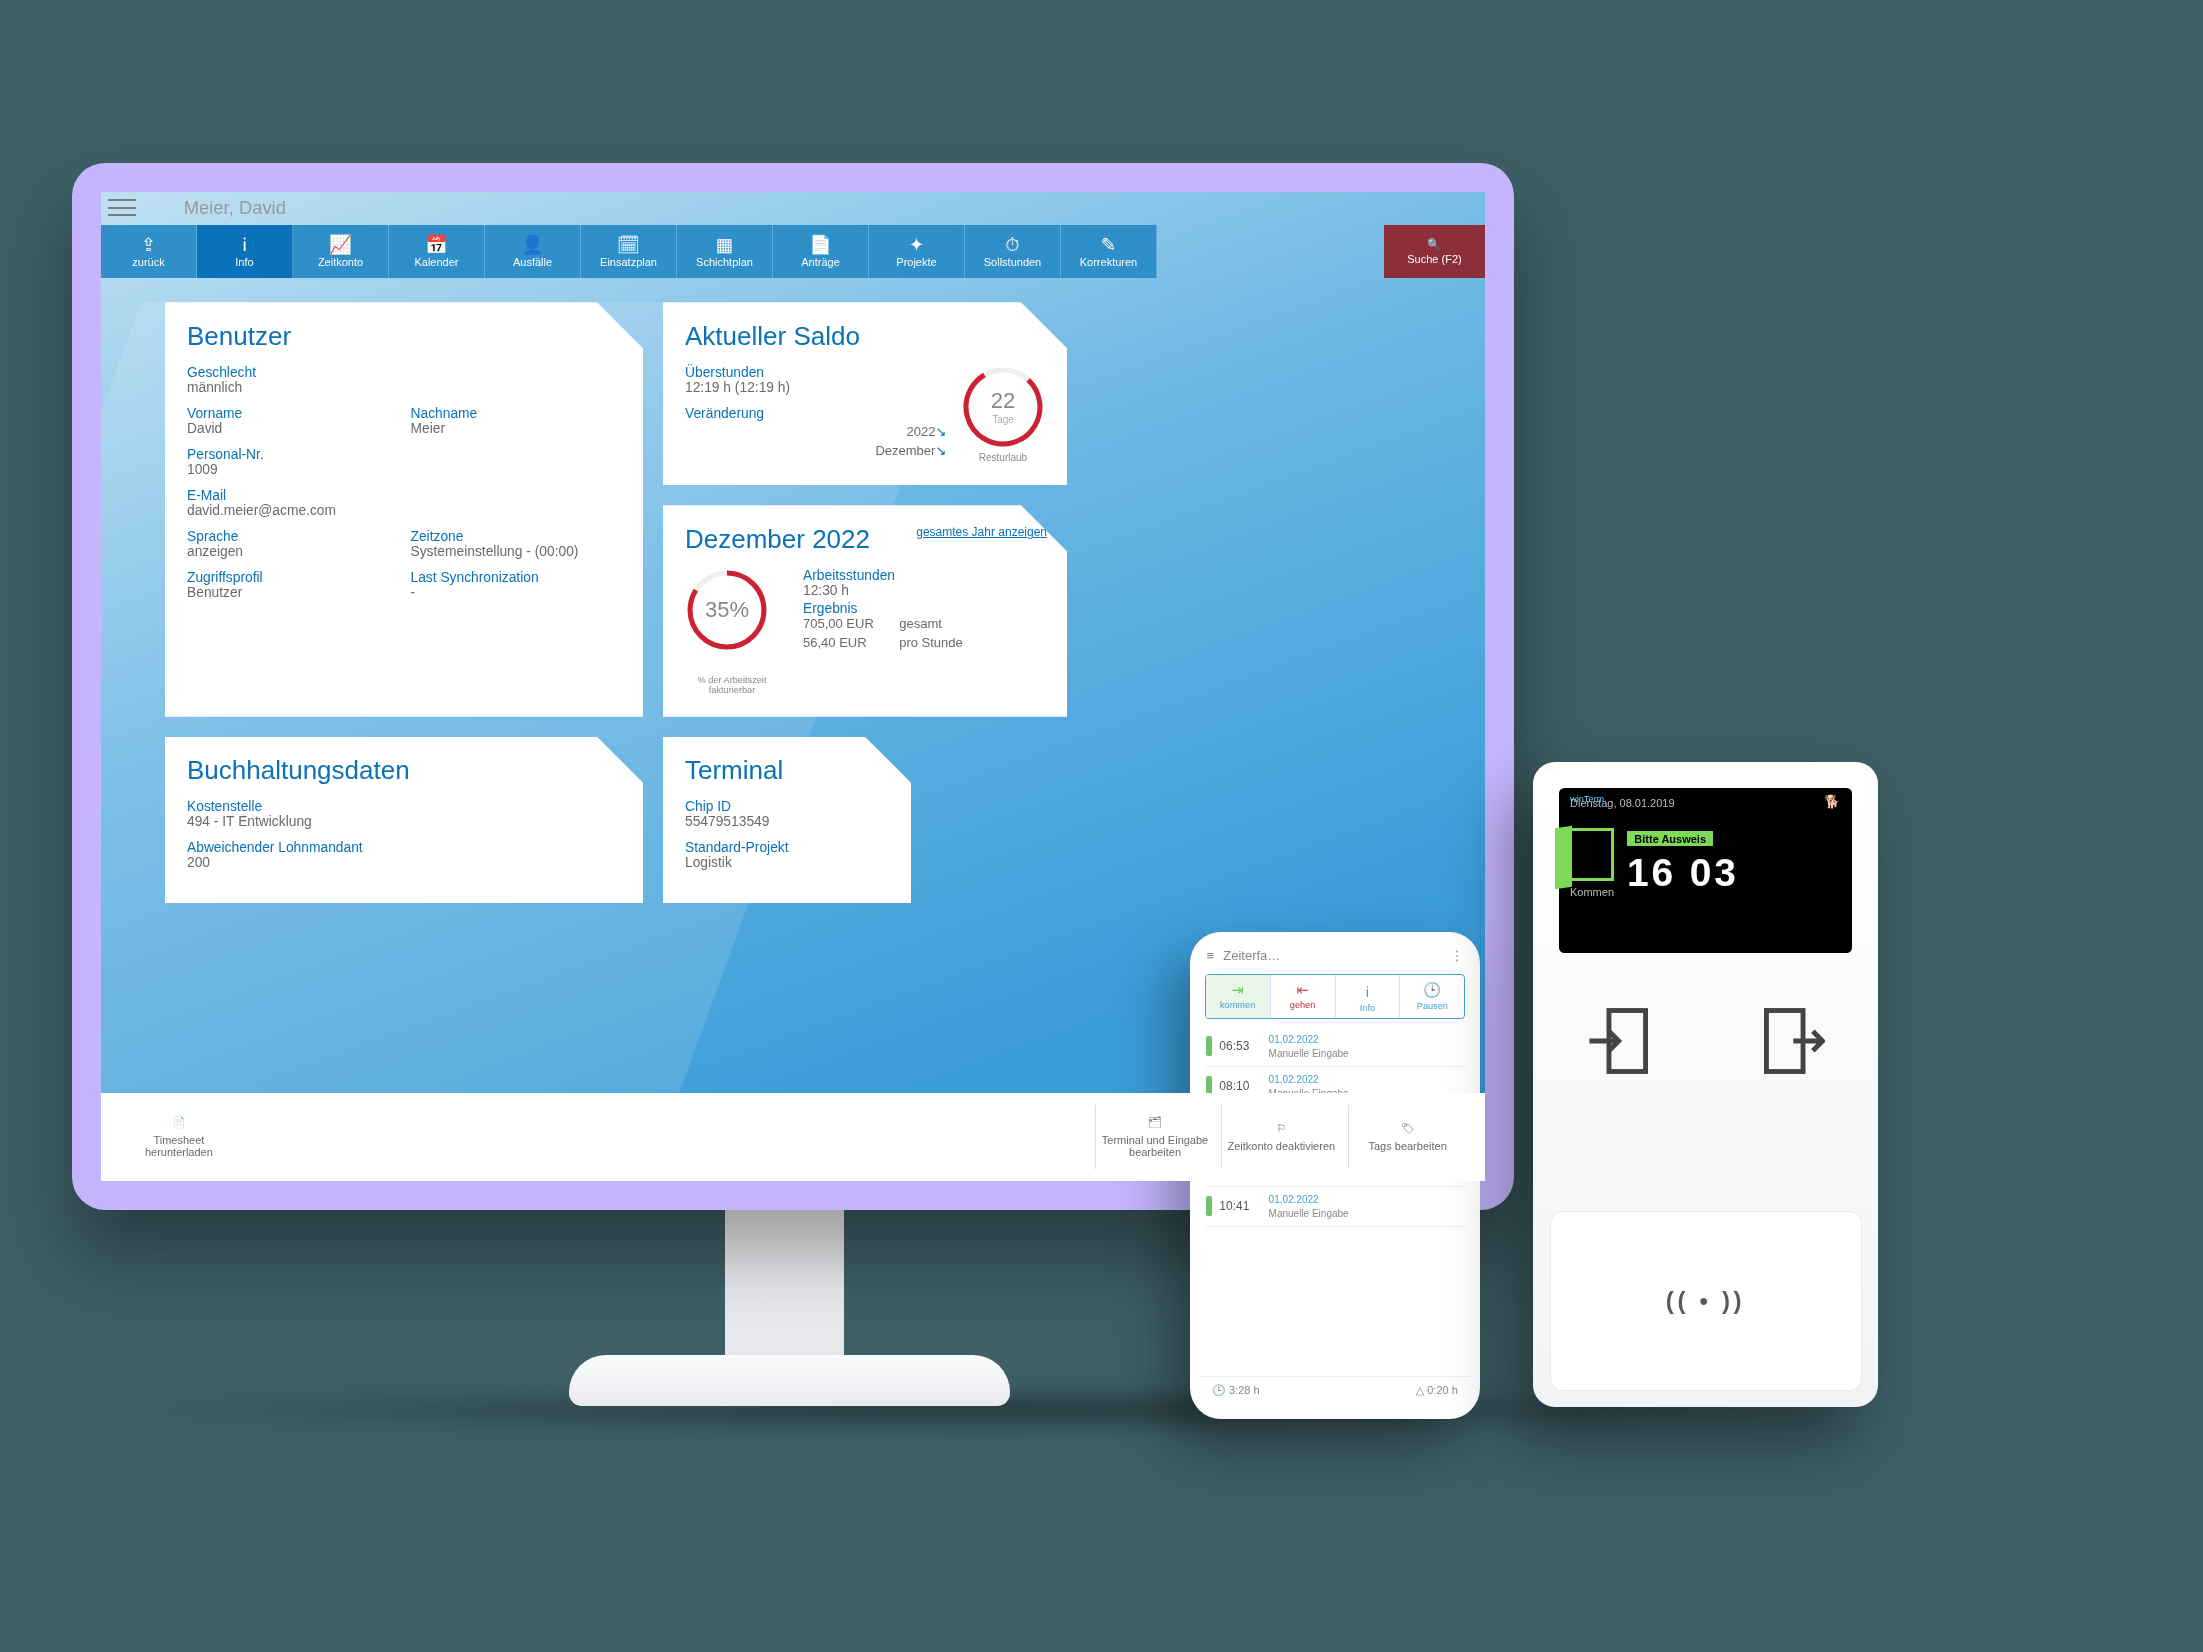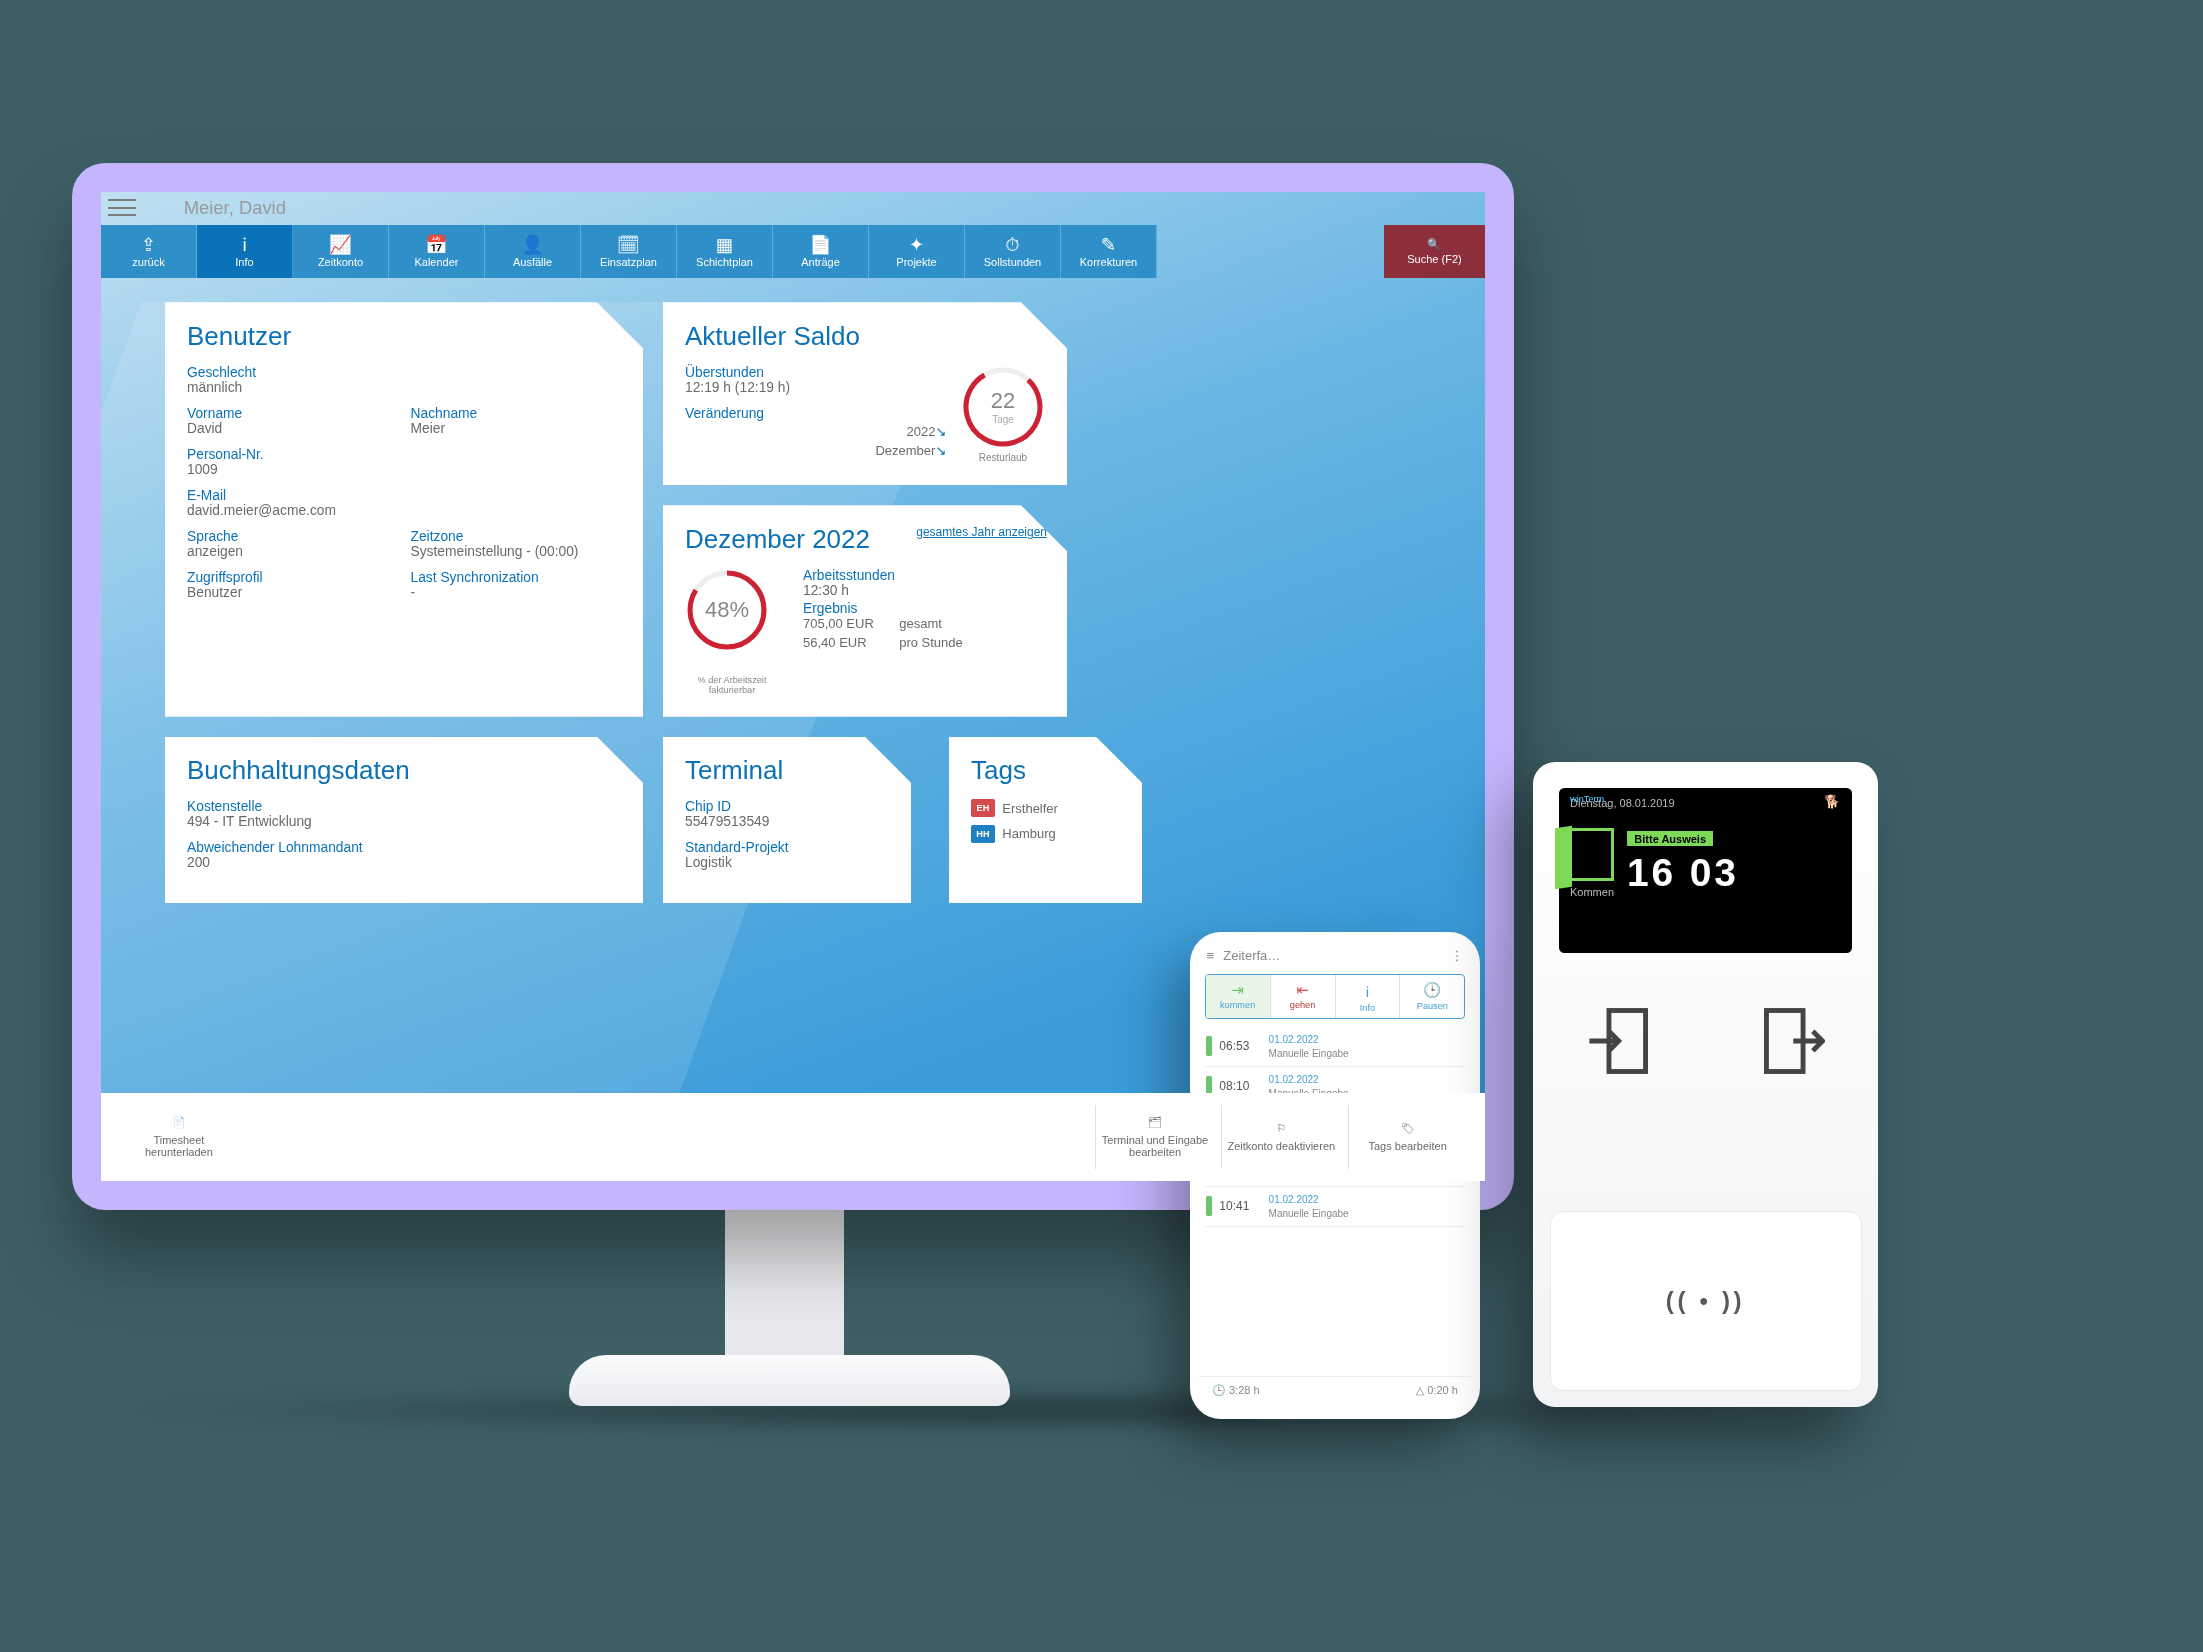--- a/index.html
+++ b/index.html
@@ -391,21 +391,21 @@
       <div class="card dez">
         <h2>Dezember 2022</h2>
         <a class="dez-link">gesamtes Jahr anzeigen</a>
         <div class="dez-body">
           <div>
             <div class="ring">
               <svg viewBox="0 0 100 100">
                   <circle cx="50" cy="50" r="44" fill="none" stroke="#eee" stroke-width="6"></circle>
                   <circle cx="50" cy="50" r="44" fill="none" stroke="#c23" stroke-width="6" stroke-dasharray="232 276" transform="rotate(-90 50 50)"></circle>
                 </svg>
-              <span class="big">48%</span>
+              <span class="big">35%</span>
             </div>
             <div class="pct-label">% der Arbeitszeit fakturierbar</div>
           </div>
           <div class="dez-right">
             <div class="field-label">Arbeitsstunden</div>
             <div class="field-value">12:30 h</div>
             <div class="field-label">Ergebnis</div>
             <div class="pair">
               <span>705,00 EUR</span>
                 <span>gesamt</span>
@@ -425,33 +425,20 @@
       </div>
 
       <div class="card terminal">
         <h2>Terminal</h2>
         <div class="field-label">Chip ID</div>
         <div class="field-value">55479513549</div>
         <div class="field-label">Standard-Projekt</div>
         <div class="field-value">Logistik</div>
       </div>
 
-      <div class="card tags">
-        <h2>Tags</h2>
-        <div id="tags-holder">
-            <div class="tag-row">
-              <span class="tag-badge" style="background:#d64b4b">EH</span>
-              <span>Ersthelfer</span>
-            </div>
-            <div class="tag-row">
-              <span class="tag-badge" style="background:#1f7fc1">HH</span>
-              <span>Hamburg</span>
-            </div>
-          </div>
-      </div>
     </div>
 
     <div class="bottom-bar">
       <div class="bb-item">
           <span>📄</span>
           <span>Timesheet herunterladen</span>
         </div>
       <div class="bb-spacer"></div>
       <div class="bb-item">
           <span>🗂</span>

